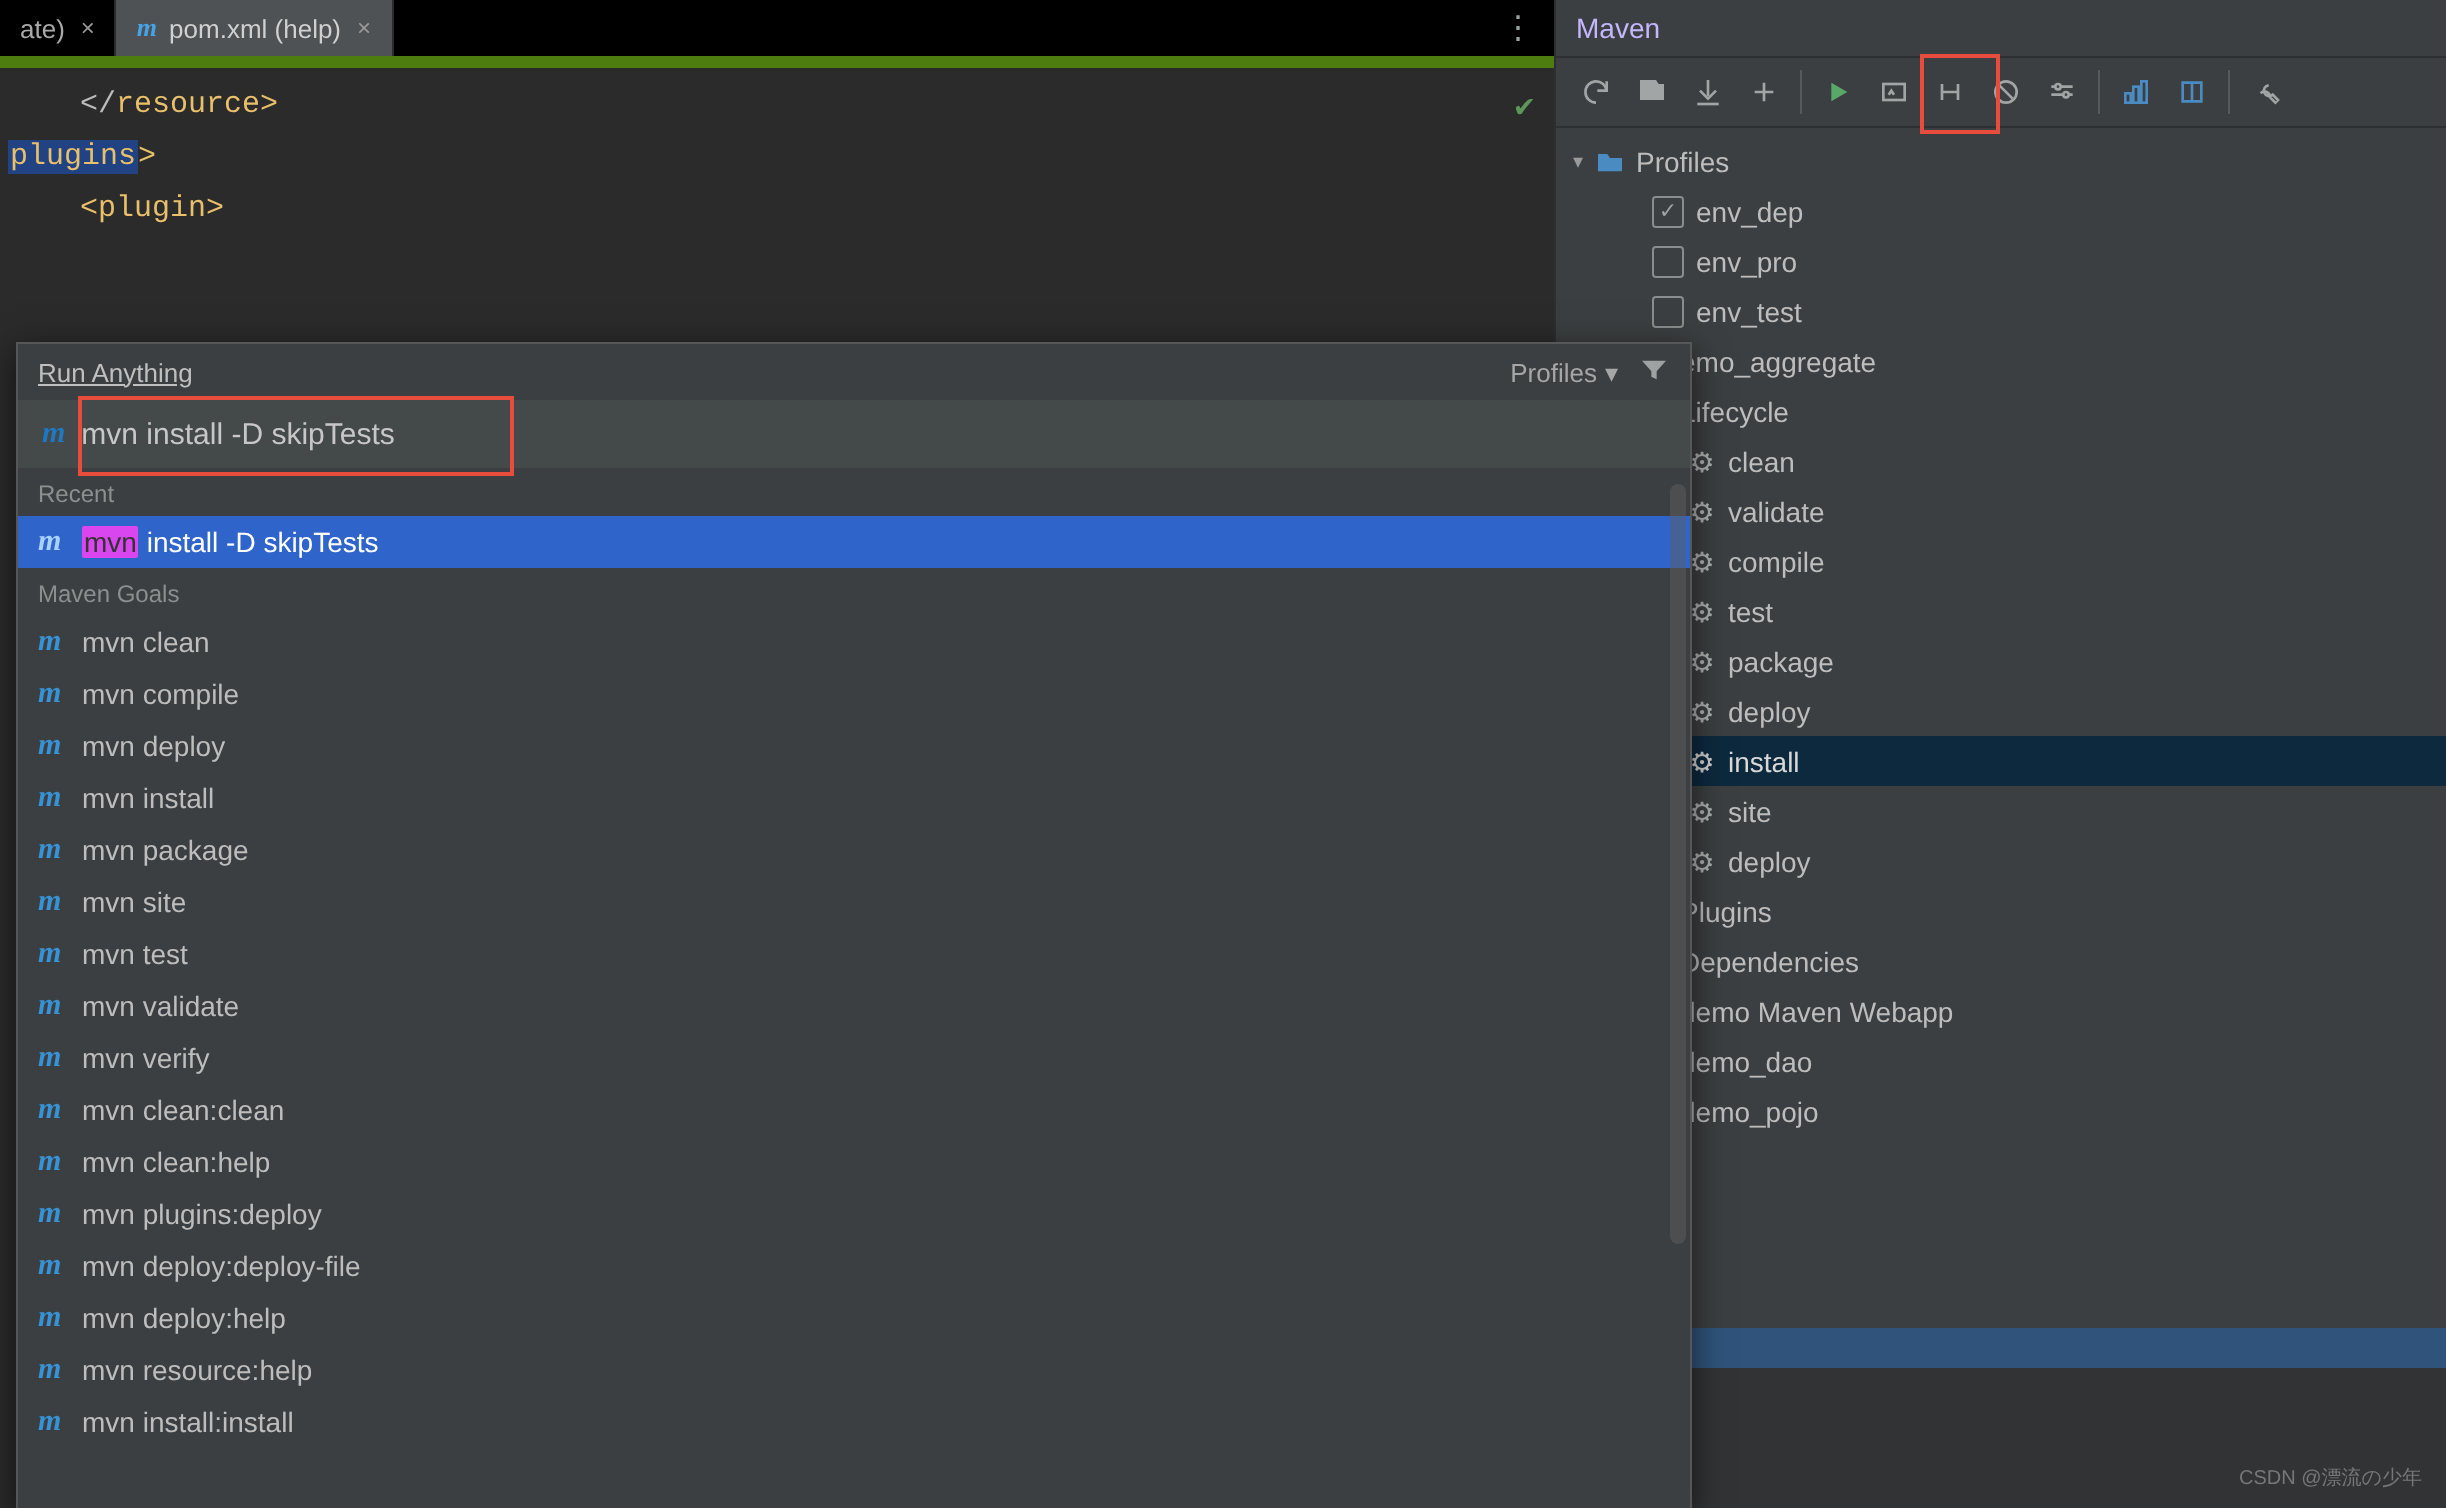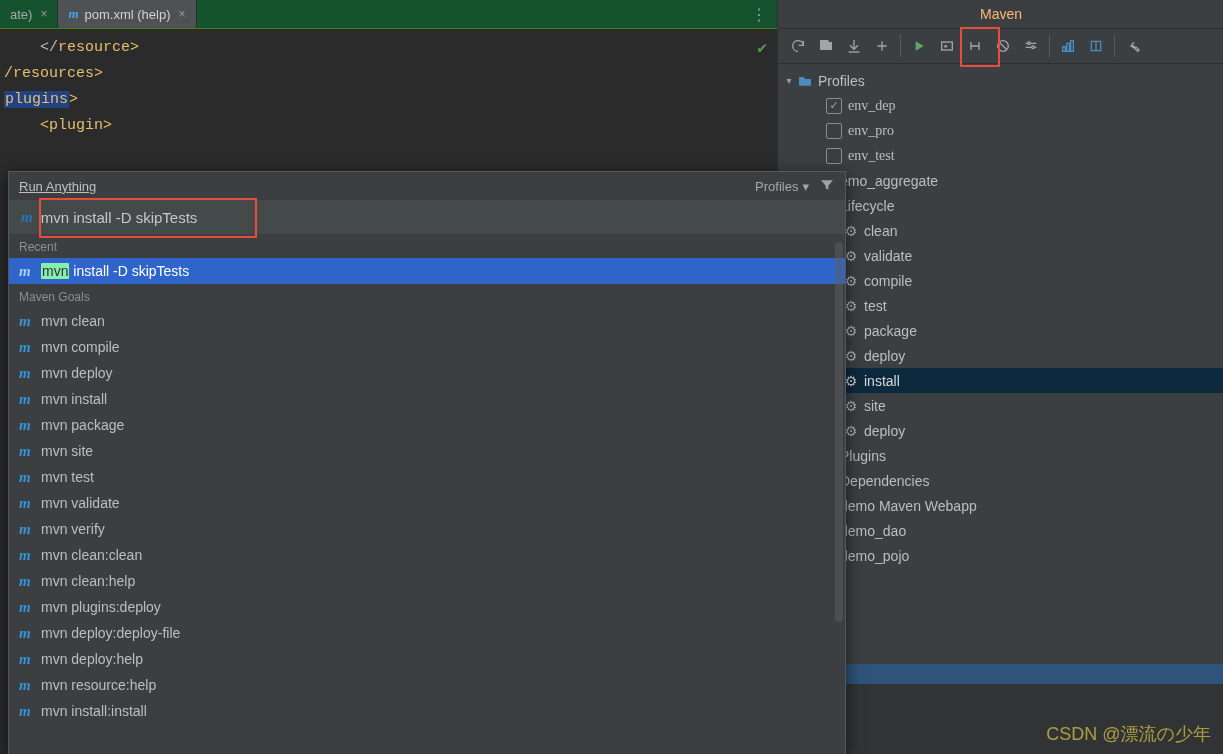--- a/index.html
+++ b/index.html
@@ -7,21 +7,21 @@
     font-family: "Segoe UI", "Helvetica Neue", Arial, sans-serif;
     font-size: 13px;
     background: #2b2b2b;
     color: #bbbbbb;
     user-select: none;
   }
   .root { display: flex; height: 100%; }
   .left-pane { flex: 0 0 777px; display: flex; flex-direction: column; position: relative; background:#2b2b2b; }
   .right-pane { flex: 0 0 446px; display: flex; flex-direction: column; background: #3c3f41; border-left:1px solid #2d2f30; }
   
-  .tabbar { height:28px; background:#14532d; display:flex; align-items:stretch; border-bottom:1px solid #4d7c0f; }
+  .tabbar { height:28px; background:#000000; display:flex; align-items:stretch; border-bottom:6px solid #4d7c0f; }
   .tab { display:flex; align-items:center; padding:0 10px; color:#a9a9a9; font-size:13px; border-right:1px solid #2a2c2d; }
   .tab.active { background:#4e5254; color:#d0d0d0; }
   .tab .close { margin-left:8px; color:#9a9a9a; font-size:12px; }
   .tab .micon { color:#47a3e8; font-weight:bold; font-style:italic; margin-right:6px; font-family:Georgia,serif; }
   .kebab { margin-left:auto; padding:0 10px; color:#9aa0a0; display:flex; align-items:center; font-size:16px; }
   
   .editor { flex:1; background:#2b2b2b; padding:6px 4px 0 4px; font-family:"JetBrains Mono","Consolas",monospace; font-size:15px; line-height:26px; position:relative; }
   .code { white-space:pre;font-family:Liberation Mono, monospace; }
   .tag { color:#e8bf6a; }
   .highlight-word { background:#214283; color:#e8bf6a; padding:0 1px; }
@@ -40,46 +40,46 @@
   .popup-input-row { display:flex; align-items:center; height:34px; background:#44494a; }
   .popup-input-row .micon { color:#1f78c1; font-weight:bold; font-style:italic; margin:0 8px 0 12px; font-family:Georgia,serif; font-size:15px; }
   .popup-input { flex:1; background:transparent; border:none; outline:none; color:#c7c7c7; font-size:15px; padding:0; caret-color:#d0d0d0; }
   .red-frame-input { position:absolute; left:30px; top:-2px; width:214px; height:36px; border:2px solid #e74c3c; pointer-events:none; }
   .popup-section { padding:6px 10px 4px 10px; color:#8c8f8f; font-size:12px; }
   .popup-list { overflow-y:auto; flex:1; }
   .popup-item { display:flex; align-items:center; height:26px; padding:0 10px; color:#bdbdbd; font-size:14px; }
   .popup-item .micon { color:#3693d6; font-weight:bold; font-style:italic; margin-right:8px; font-family:Georgia,serif; font-size:15px; width:14px; }
   .popup-item.selected { background:#2f65ca; color:#ffffff; }
   .popup-item.selected .micon { color:#a9d1ff; }
-  .hl-mvn { background:#86efac; color:#333; padding:0 1px; border-radius:1px; }
+  .hl-mvn { background:#d946ef; color:#333; padding:0 1px; border-radius:1px; }
   .popup-scrollbar { position:absolute; right:2px; top:70px; width:8px; height:380px; background:#5b5d5f; border-radius:4px; opacity:0.5; }
   
-  .panel-title { display:flex; align-items:center; height:28px; padding:0 10px; color:#fdba74; border-bottom:1px solid #2d2f30; font-size:14px;justify-content:center; }
+  .panel-title { display:flex; align-items:center; height:28px; padding:0 10px; color:#c4b5fd; border-bottom:1px solid #2d2f30; font-size:14px; }
   .toolbar { display:flex; align-items:center; gap:0; height:34px; padding:0 6px; border-bottom:1px solid #2d2f30; }
   .tbtn { width:28px; height:28px; display:flex; align-items:center; justify-content:center; color:#a1a5a5; border-radius:3px; }
   .tsep { width:1px; height:22px; background:#565a5c; margin:0 4px; }
   .red-frame-btn { position:absolute; width:36px; height:36px; border:2px solid #e74c3c; pointer-events:none; }
   .toolbar-wrap { position:relative; }
   .tree { flex:1; overflow:auto; font-size:14px; padding:4px 0 0 0; background:#3c3f41; }
   .node { display:flex; align-items:center; height:25px; padding-right:8px; color:#bdbdbd; }
   .node.selected { background:#0d293e; color:#d8d8d8; }
   .chev { width:14px; display:inline-flex; justify-content:center; color:#9a9a9a; font-size:10px; }
   .node .icon { width:18px; display:inline-flex; justify-content:center; margin-right:4px; }
   .indent0 { padding-left:4px; }
   .indent1 { padding-left:22px; }
-  .indent2 { padding-left:48px;font-family:Liberation Serif, serif; }
+  .indent2 { padding-left:48px; }
   .indent3 { padding-left:48px; }
   .checkbox { width:14px; height:14px; border:1px solid #8a8d8d; display:inline-flex; align-items:center; justify-content:center; margin-right:6px; border-radius:2px; font-size:11px; color:#8a8d8d; background:#3c3f41; }
   .checkbox.checked::after { content:"✓"; color:#9fa2a2; }
   .gear { color:#aeb1b1; }
   .folder { color:#4a8bc2; }
   .mfile { color:#4892d0; font-style:italic; font-weight:bold; font-family:Georgia,serif; font-size:13px; }
   .playgrn { color:#59a869; }
   .blue { color:#4a8bc2; }
-  .watermark { position:absolute; right:12px; bottom:8px; color:#fde047; opacity:0.6; font-size:18px; pointer-events:none;margin-top:48px; }
+  .watermark { position:absolute; right:12px; bottom:8px; color:#a3a3a3; opacity:0.6; font-size:10px; pointer-events:none;margin-top:48px; }
   .right-divider { height:20px; background:#2f537a; margin-top:auto; }
   .right-footer { height:70px; background:#313335; }
   svg.i { width:16px; height:16px; }
 </style>
 </head>
 <body>
 
 <div class="root">
 
   <div class="left-pane">
@@ -92,21 +92,20 @@
         <span class="micon">m</span>
         <span>pom.xml (help)</span>
         <span class="close">×</span>
       </div>
       <div class="kebab">⋮</div>
     </div>
 
     <div class="editor">
       <span class="ok-check">✔</span>
       <div class="code"><span>    &lt;/</span><span class="tag">resource</span><span class="tag">&gt;</span></div>
-      <div class="code"><span class="tag">/</span><span class="tag">resources</span><span class="tag">&gt;</span></div>
       <div class="code"><span class="highlight-word">plugins</span><span class="tag">&gt;</span></div>
       <div class="code"><span class="tag">    &lt;</span><span class="tag">plugin</span><span class="tag">&gt;</span></div>
     </div>
 
     <div class="popup">
       <div class="popup-header">
         <span class="title">Run Anything</span>
         <span class="project-drop">
           <span>Profiles</span>
           <span>▾</span>

